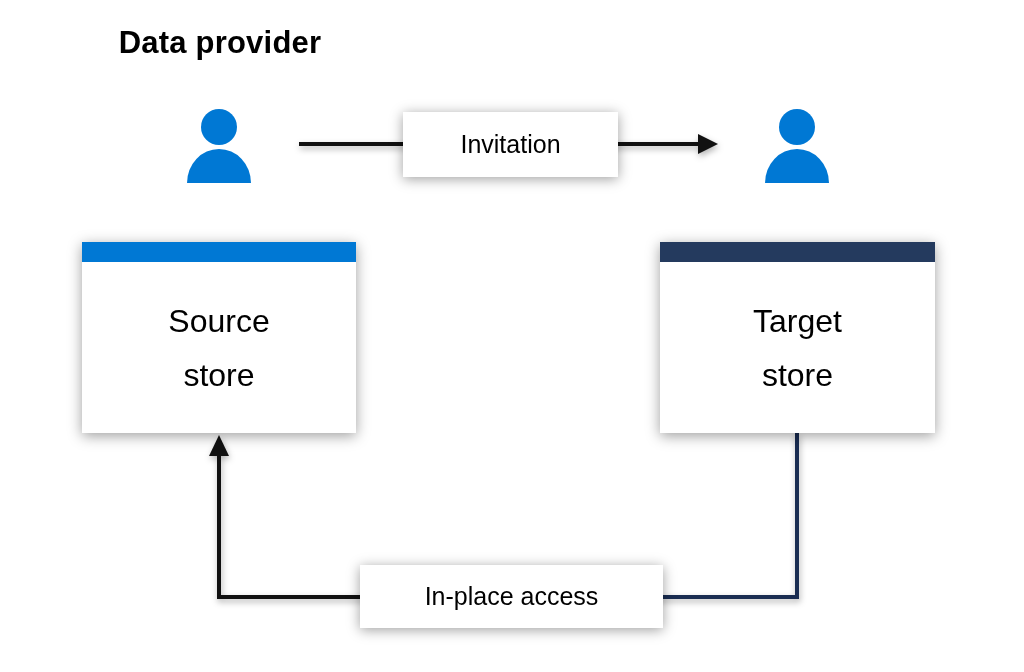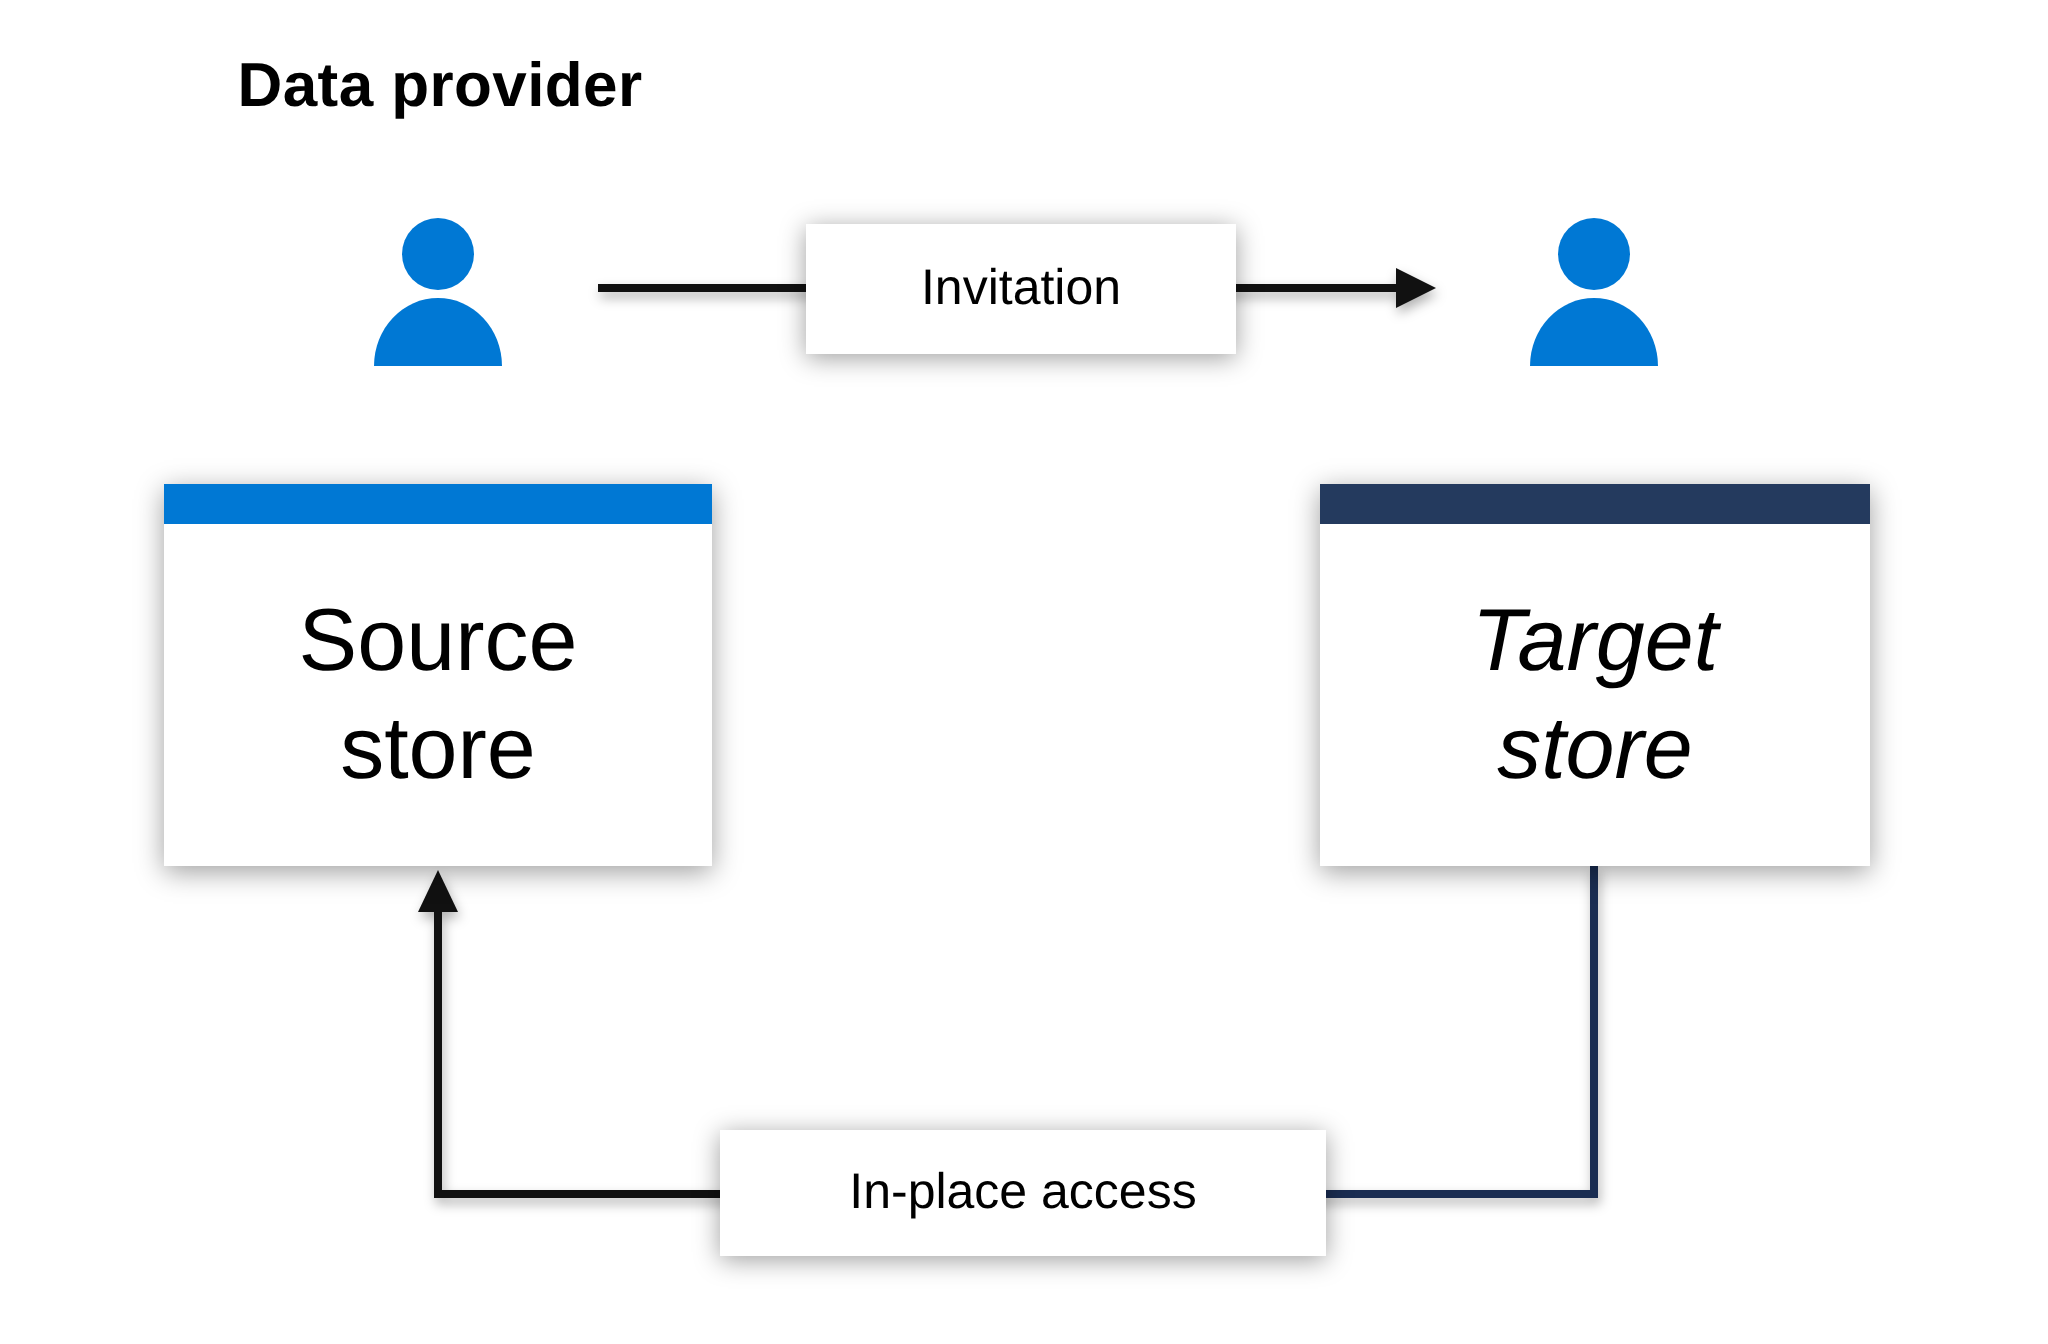--- a/index.html
+++ b/index.html
@@ -48,34 +48,34 @@
   .store-box {
     position: absolute;
     width: 274px;
     height: 191px;
     background: #ffffff;
     box-shadow: 0 3px 13px rgba(0,0,0,0.38);
     display: flex;
     flex-direction: column;
   }
   .store-box.source { left: 82px;  top: 242px; }
-  .store-box.target { left: 660px; top: 242px; width: 275px; font-style: italic; }
+  .store-box.target { left: 660px; top: 242px; width: 275px; }
   .store-header {
     height: 20px;
     flex: 0 0 20px;
   }
   .store-header.blue { background: #0078D4; }
   .store-header.navy { background: #243A5E; }
   .store-label {
     flex: 1;
     display: flex;
     align-items: center;
     justify-content: center;
     text-align: center;
-    font-size: 44px;
+    font-size: 32px;
     line-height: 54px;
     color: #000000;
     white-space: pre-line;
   }
   
   .edge-label {
     position: absolute;
     background: #ffffff;
     box-shadow: 0 2px 12px rgba(0,0,0,0.38);
     display: flex;

